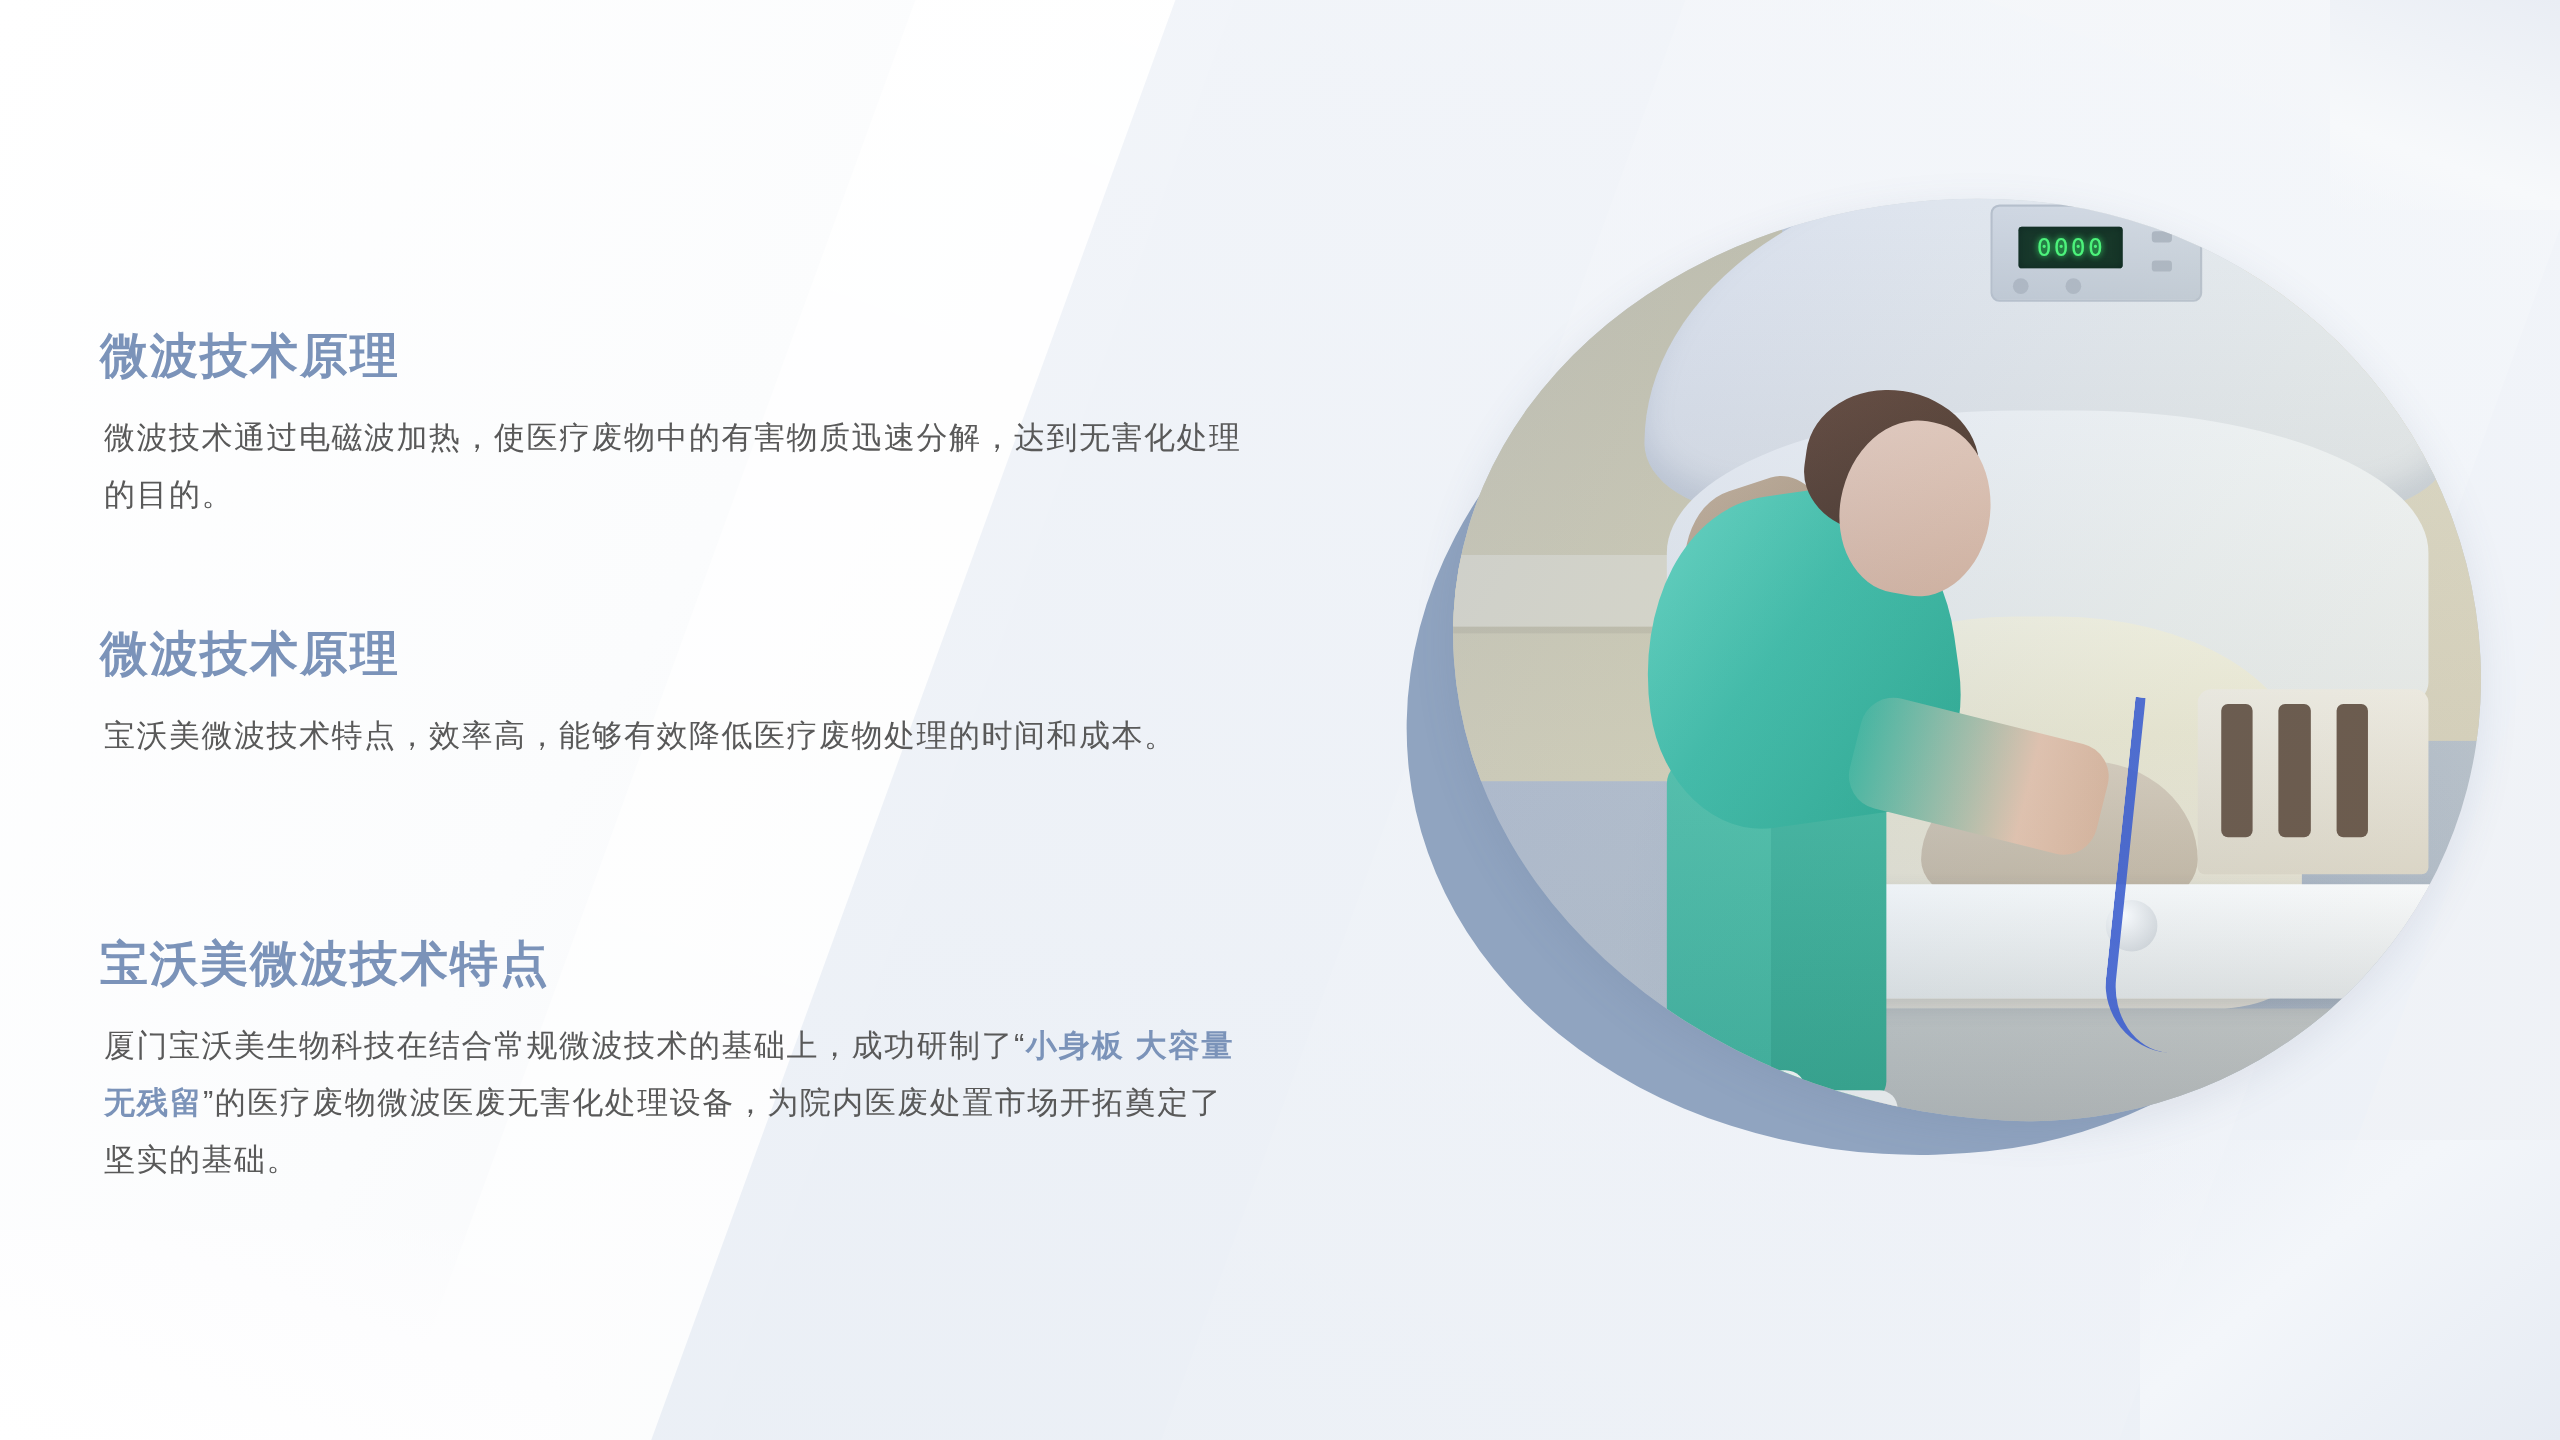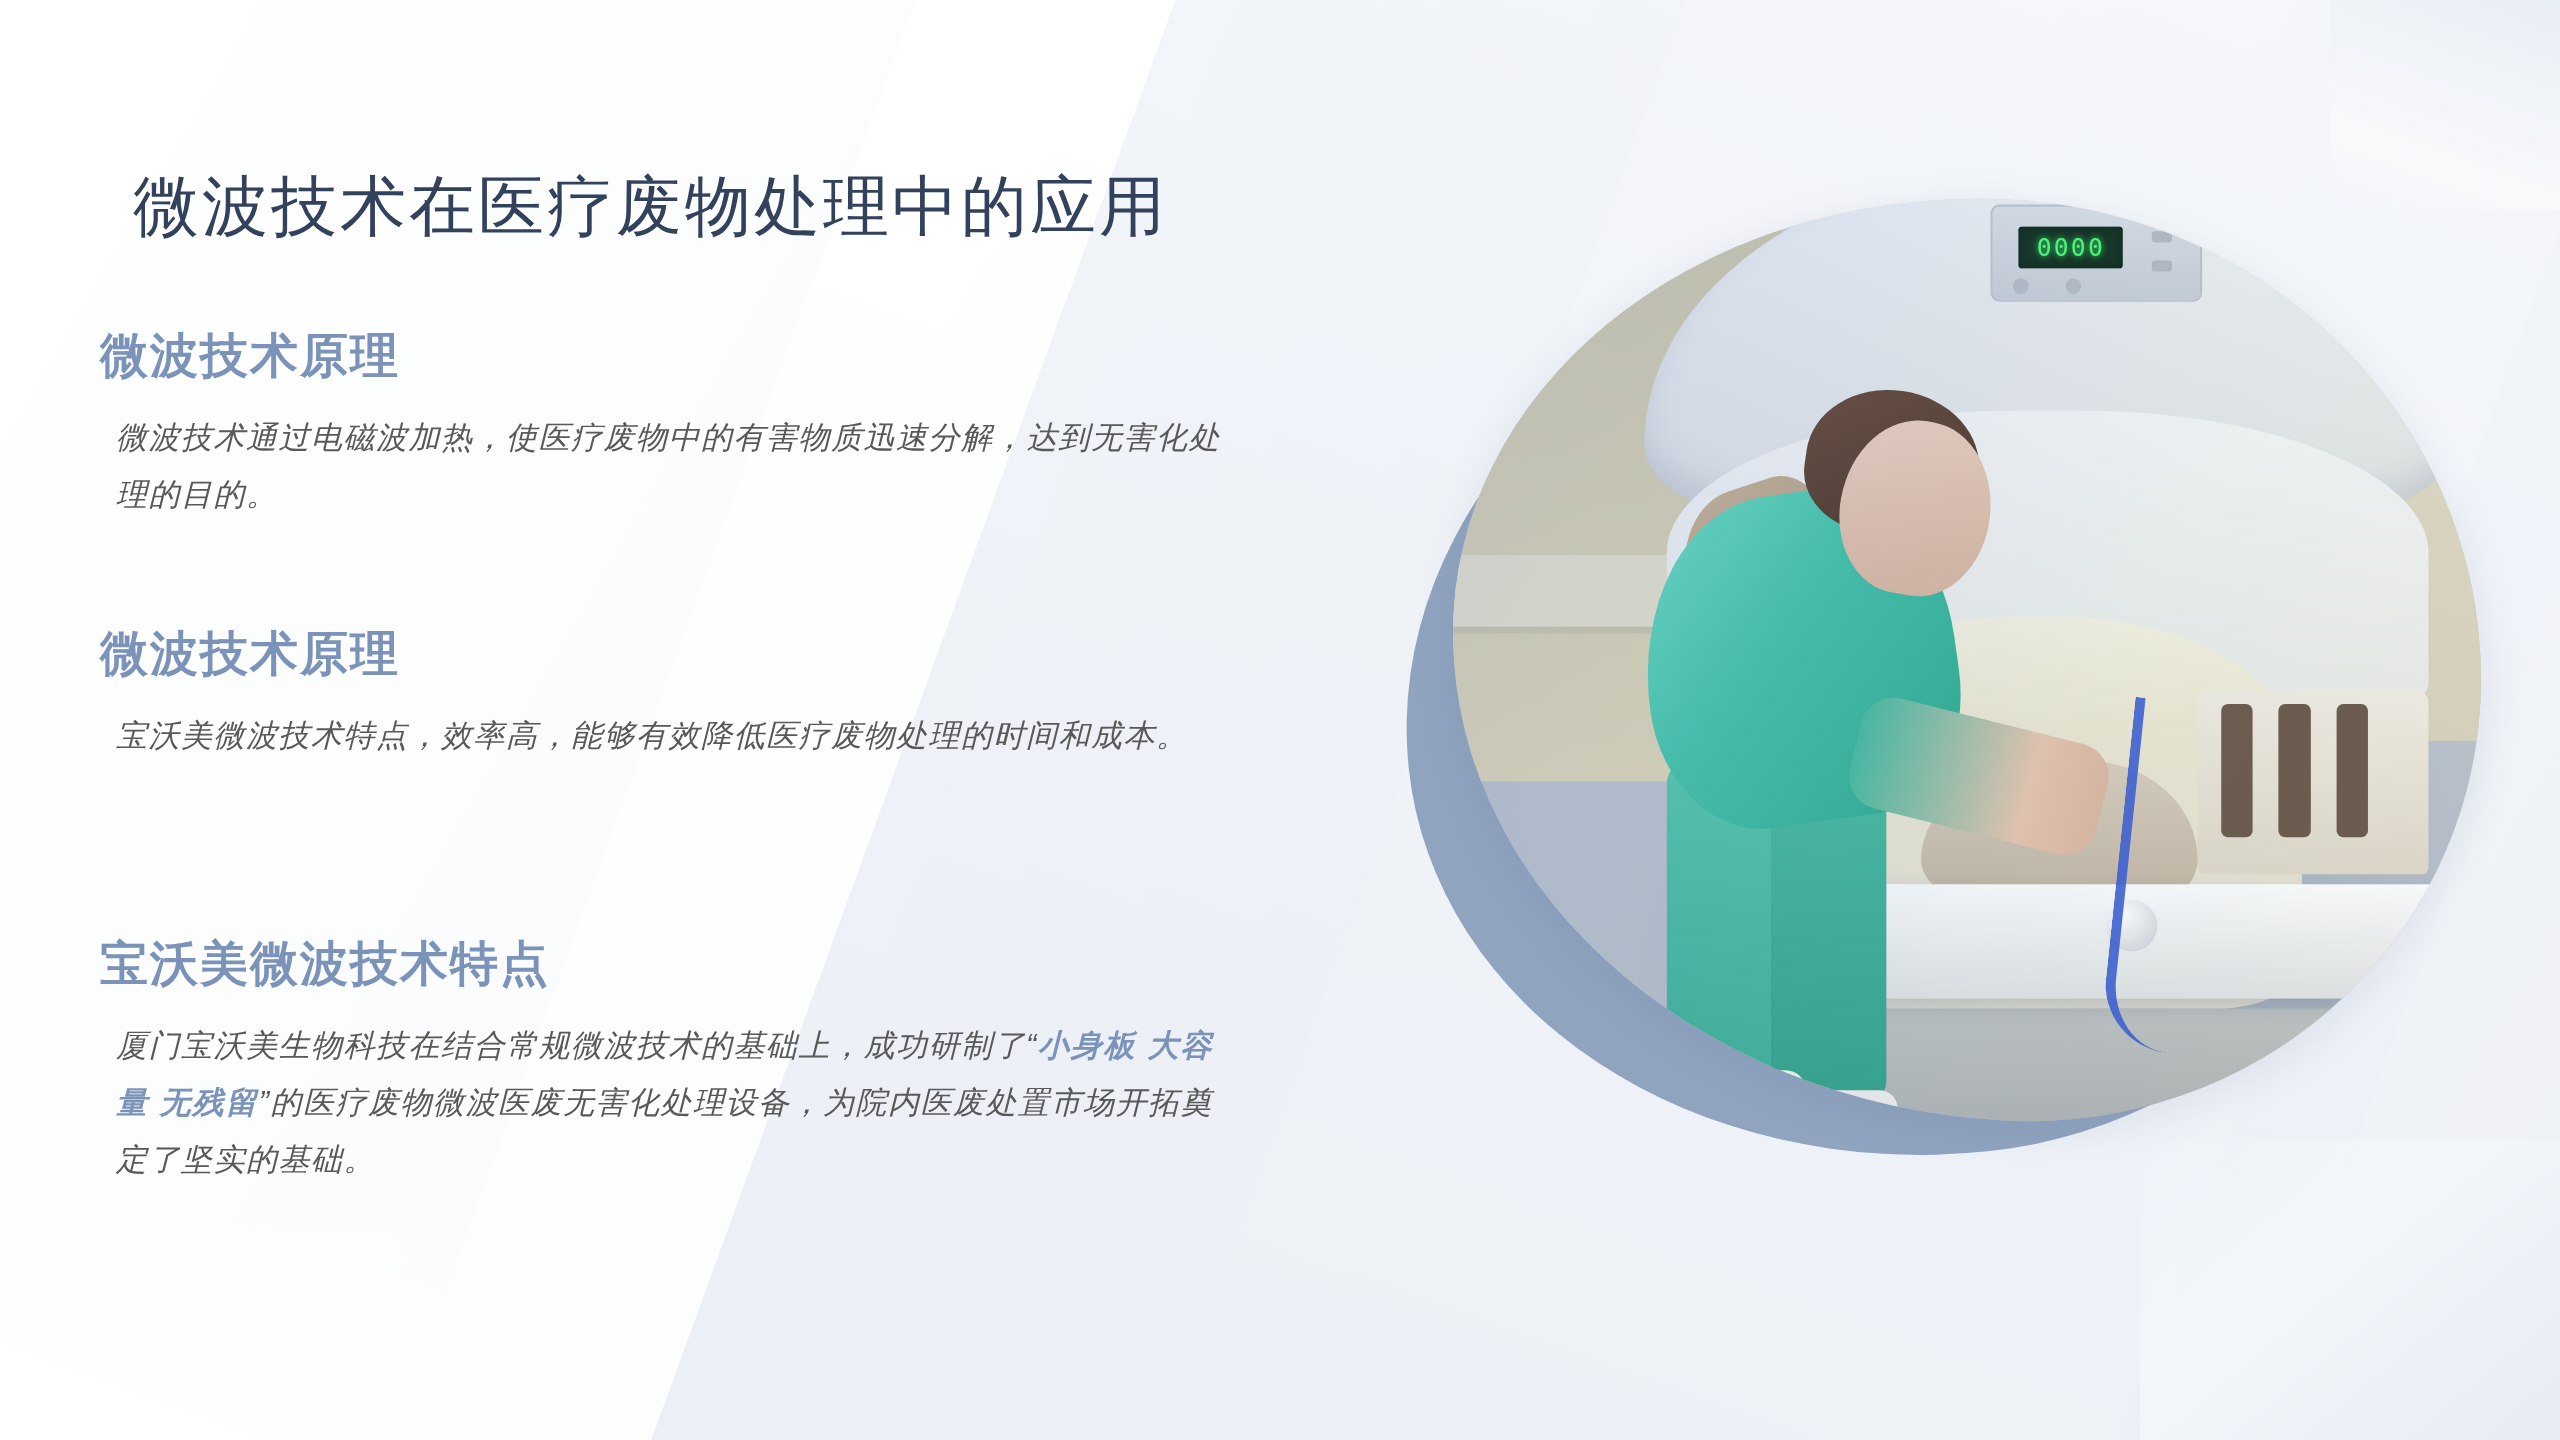--- a/index.html
+++ b/index.html
@@ -51,21 +51,21 @@
   #section-0{top:330px;}
   #section-1{top:628px;}
   #section-2{top:938px;}
 
   .section-heading{
     font-size:48px;font-weight:bold;color:#7b93b9;
     letter-spacing:2px;margin:0 0 26px 0;line-height:1.1;
   }
   .section-body{
     font-size:31px;color:#595959;line-height:1.85;
-    letter-spacing:1.5px;max-width:1140px;margin:16px;font-style:italic;
+    letter-spacing:1.5px;max-width:1140px;margin:4px;
   }
   .highlight{
     color:#7b93b9;font-weight:bold;letter-spacing:2px;
   }
   .quote-mark{color:#595959;font-weight:normal;}
 
   
   #photo-area{position:absolute;right:60px;top:180px;width:1120px;height:1000px;}
   #blob-shadow{
     position:absolute;left:24px;top:56px;width:1030px;height:920px;
@@ -234,21 +234,20 @@
         <div class="scn nurse-head"></div>
         <div class="scn nurse-shoe"></div>
         <div class="scn nurse-shoe2"></div>
         <div class="blue-cast"></div>
       </div>
     </div>
   </div>
 
   <div id="content">
 
-    <h1 id="page-title">微波技术在医疗废物处理中的应用</h1>
 
     <div class="section" id="section-0">
       <div class="section-heading">微波技术原理</div>
       <p class="section-body">微波技术通过电磁波加热，使医疗废物中的有害物质迅速分解，达到无害化处理的目的。</p>
     </div>
 
     <div class="section" id="section-1">
       <div class="section-heading">微波技术原理</div>
       <p class="section-body">宝沃美微波技术特点，效率高，能够有效降低医疗废物处理的时间和成本。</p>
     </div>

